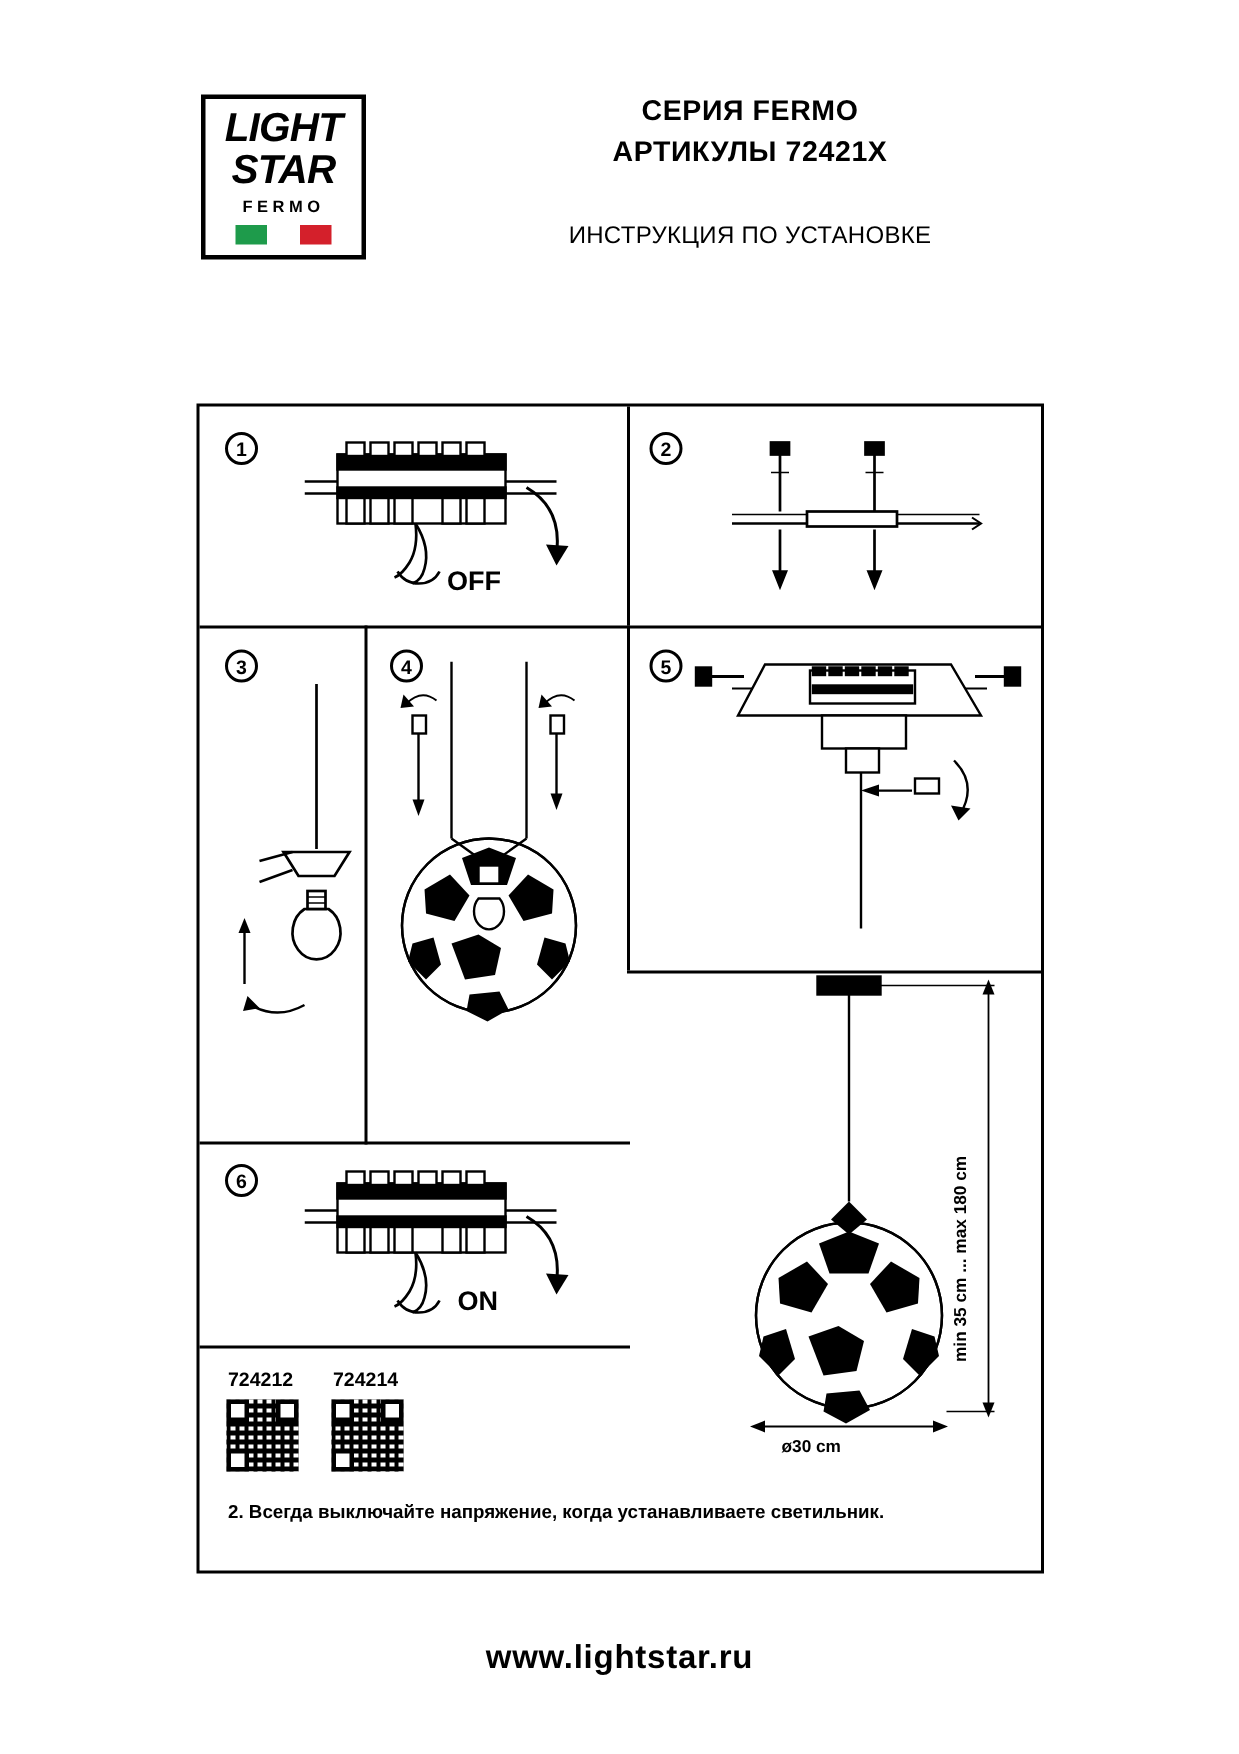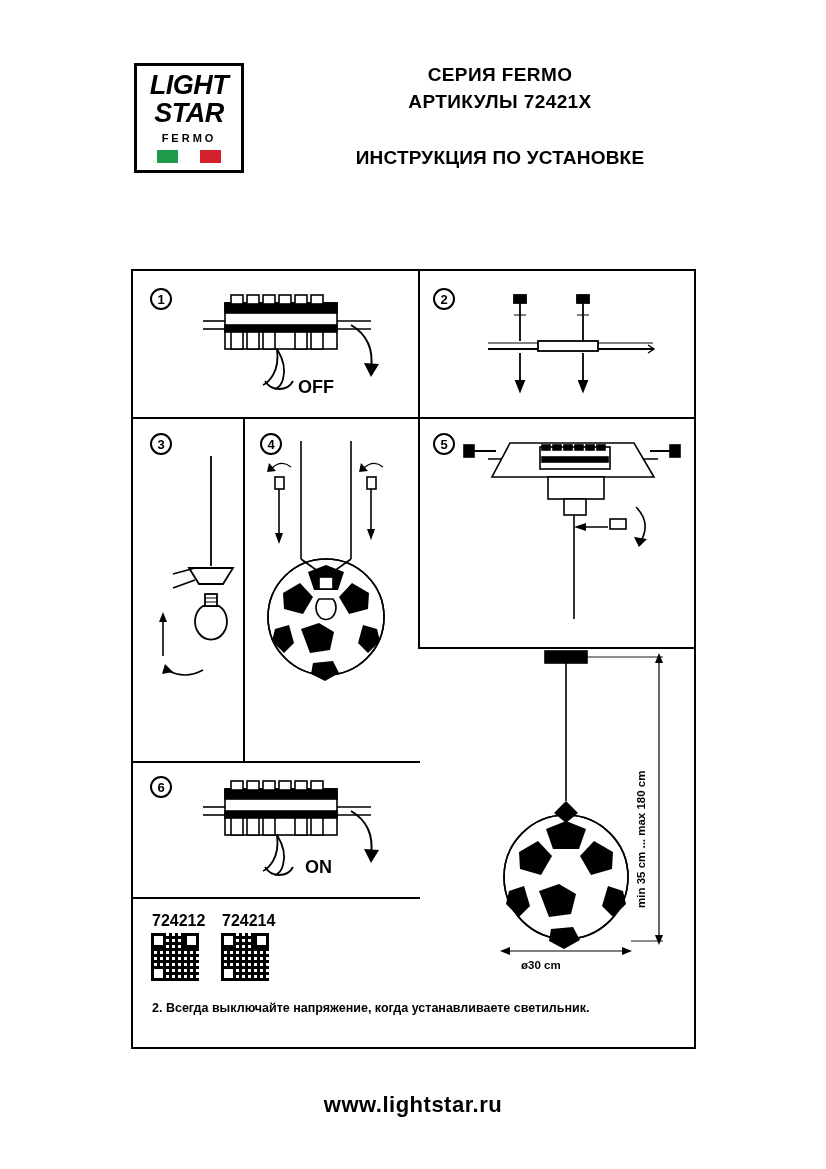--- a/index.html
+++ b/index.html
@@ -80,22 +80,22 @@
     letter-spacing: 0.4px;
   }
   .head-line1 { top: 14px; }
   .head-line2 { top: 41px; }
 
   .head-title {
     position: absolute;
     left: 250px; top: 95px;
     width: 500px;
     text-align: center;
-    font-weight: bold;
-    font-size: 19px;
+    font-weight: normal;
+    font-size: 16px;
     line-height: 25px;
     letter-spacing: 0.2px;
   }
 
   
   .frame {
     position: absolute;
     left: 131px; top: 269px;
     width: 565px; height: 780px;
     border: 2px solid #000;
@@ -134,21 +134,21 @@
     position: absolute;
     font-size: 11.5px;
     font-weight: bold;
     white-space: nowrap;
     text-align: center;
   }
 
   
   .code-label {
     position: absolute;
-    font-size: 16px;
+    font-size: 13px;
     font-weight: bold;
   }
   .qr {
     position: absolute;
     width: 48px; height: 48px;
     background-color:#fff;
     background-image:
       repeating-linear-gradient(0deg, #000 0 3px, transparent 3px 6px),
       repeating-linear-gradient(90deg, #000 0 3px, transparent 3px 6px);
     background-size: 6px 6px, 6px 6px;

